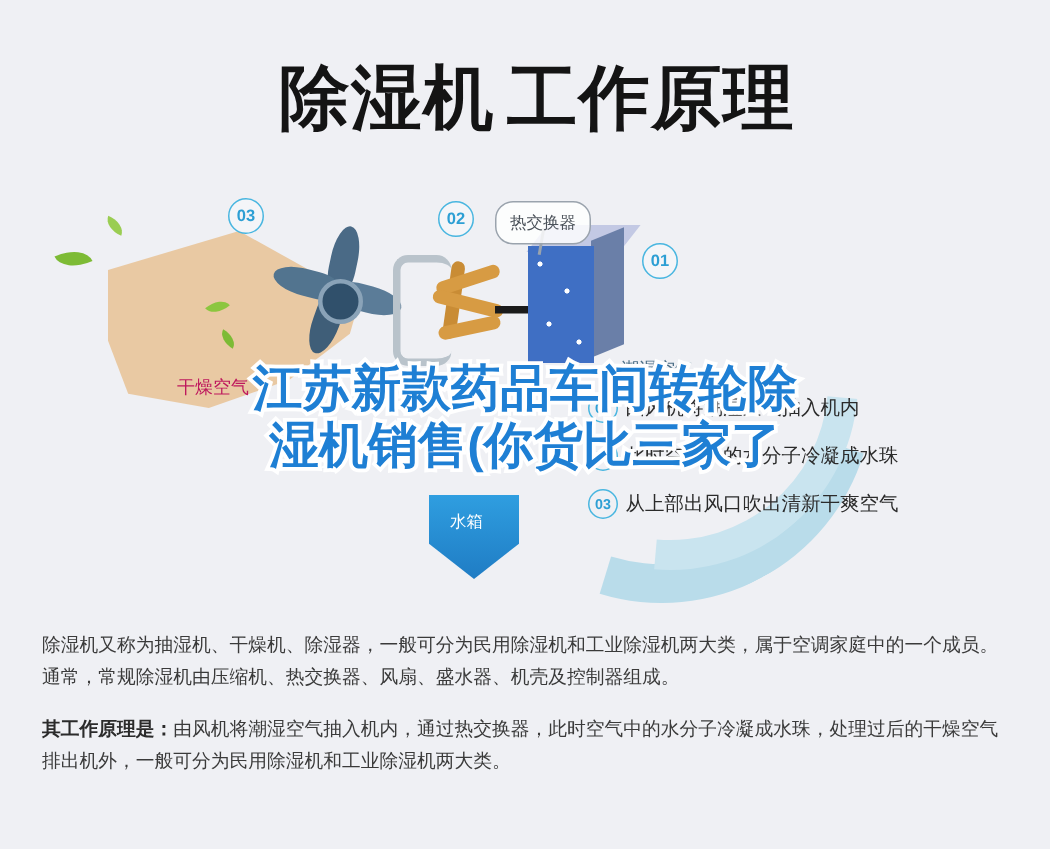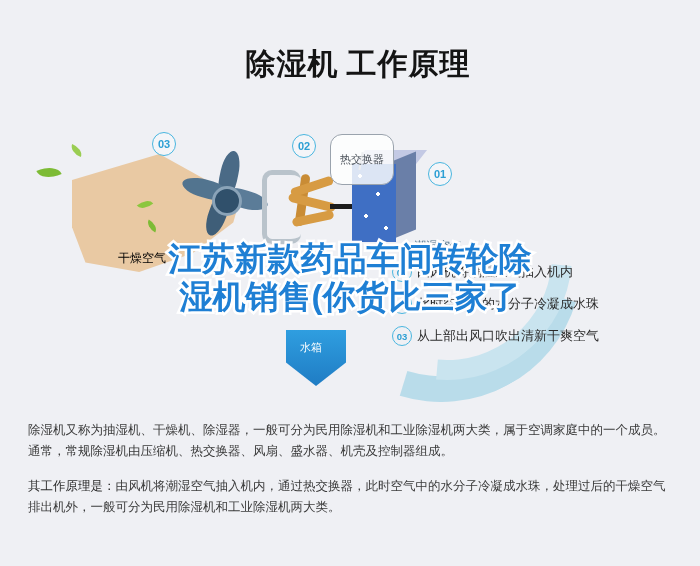--- a/index.html
+++ b/index.html
@@ -20,21 +20,21 @@
     position: absolute;
     left: 0;
     top: 24px;
     width: 700px;
     height: 80px;
     display: flex;
     align-items: center;
     justify-content: center;
   }
   .title-text {
-    font-size: 30px;
+    font-size: 47px;
     font-weight: bold;
     color: #141414;
     letter-spacing: 1px;
     white-space: nowrap;
     line-height: 1;
     margin-left: 16px;
   }
   .title-text .t-part2 {
     margin-left: 8px;
   }
@@ -85,21 +85,21 @@
     width: 168px;
     height: 118px;
     background: #e9c9a3;
     clip-path: polygon(0% 22%, 52% 0%, 100% 38%, 96% 58%, 72% 84%, 40% 100%, 8% 92%, 0% 62%);
   }
   .dry-plume-label {
     position: absolute;
     left: 118px;
     top: 138px;
     font-size: 12px;
-    color: #000000;
+    color: #be185d;
     white-space: nowrap;
   }
 
   
   .leaf {
     position: absolute;
     background: #8cc63f;
     border-radius: 0 100% 0 100%;
   }
   .leaf.l1 { left: 38px; top: 54px; width: 22px; height: 13px; transform: rotate(-24deg); background:#7dbb35; }
@@ -224,21 +224,21 @@
     height: 78px;
     background: #6a7fa8;
     transform: skewY(-22deg);
   }
 
   
   .callout {
     position: absolute;
     left: 330px;
     top: 22px;
-    padding: 17px 9px;
+    padding: 6px 9px;
     border: 1.6px solid #9aa3ad;
     border-radius: 12px;
     background: rgba(255,255,255,0.82);
     font-size: 11px;
     color: #4a5159;
     white-space: nowrap;
   }
   .callout-stem {
     position: absolute;
     left: 360px;
@@ -352,21 +352,21 @@
     top: 420px;
     width: 648px;
     font-size: 12.5px;
     line-height: 21px;
     color: #3a3a3a;
   }
   .body-copy p {
     margin: 0 0 14px 0;
   }
   .lead-bold {
-    font-weight: normal;
+    font-weight: bold;
     color: #2b2b2b;
   }
 </style>
 </head>
 <body>
 
 <div class="title-area">
   <div class="title-text">
     <span class="t-part1">除湿机</span><span class="t-part2">工作原理</span>
   </div>

